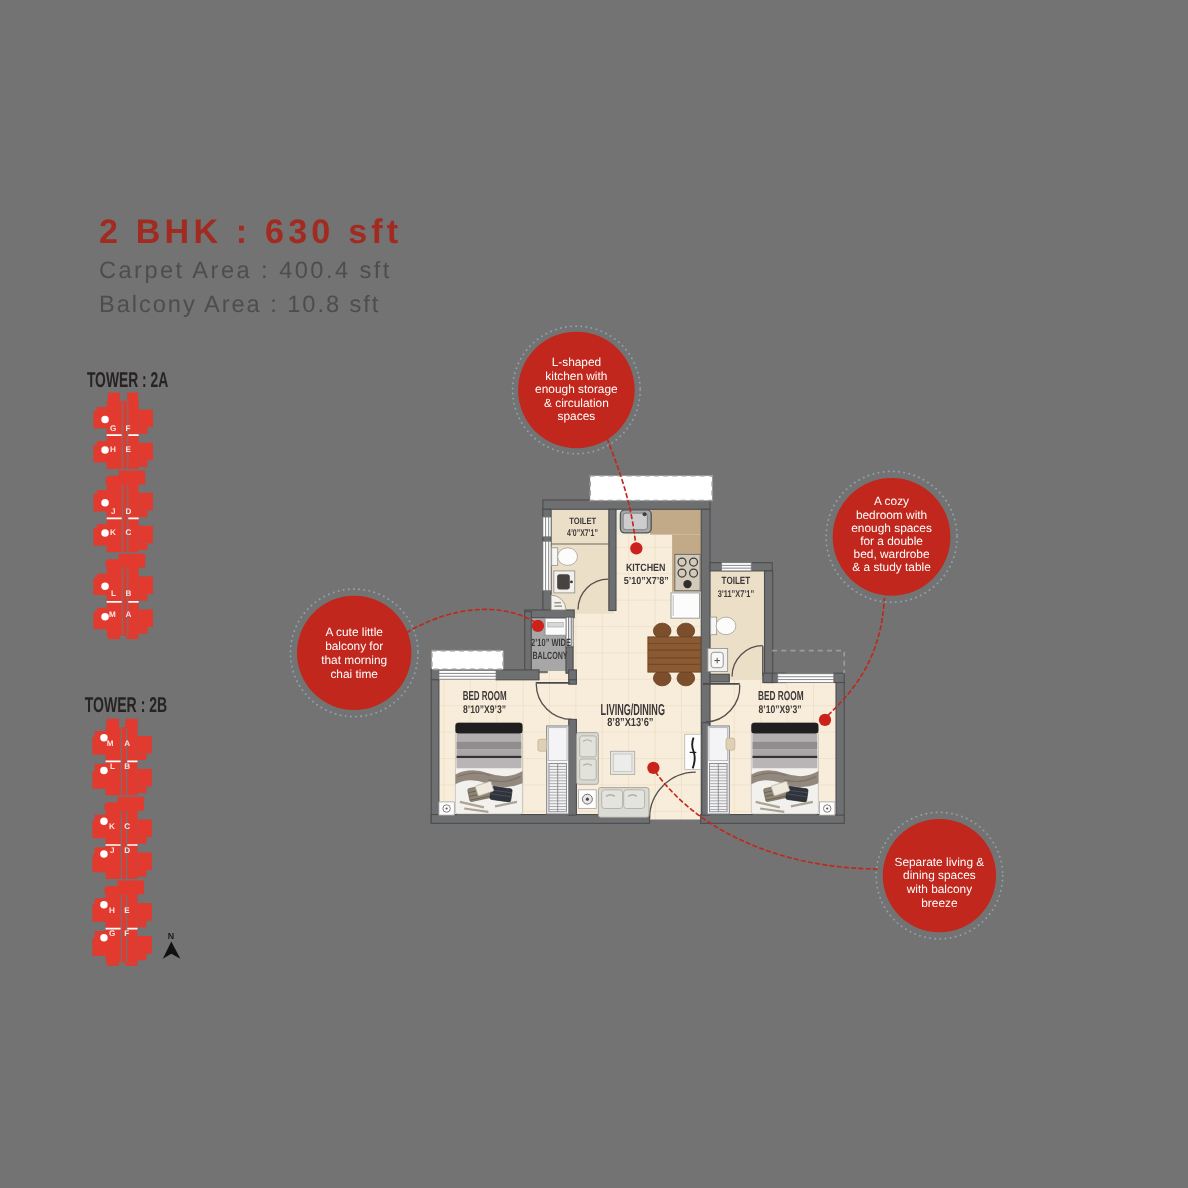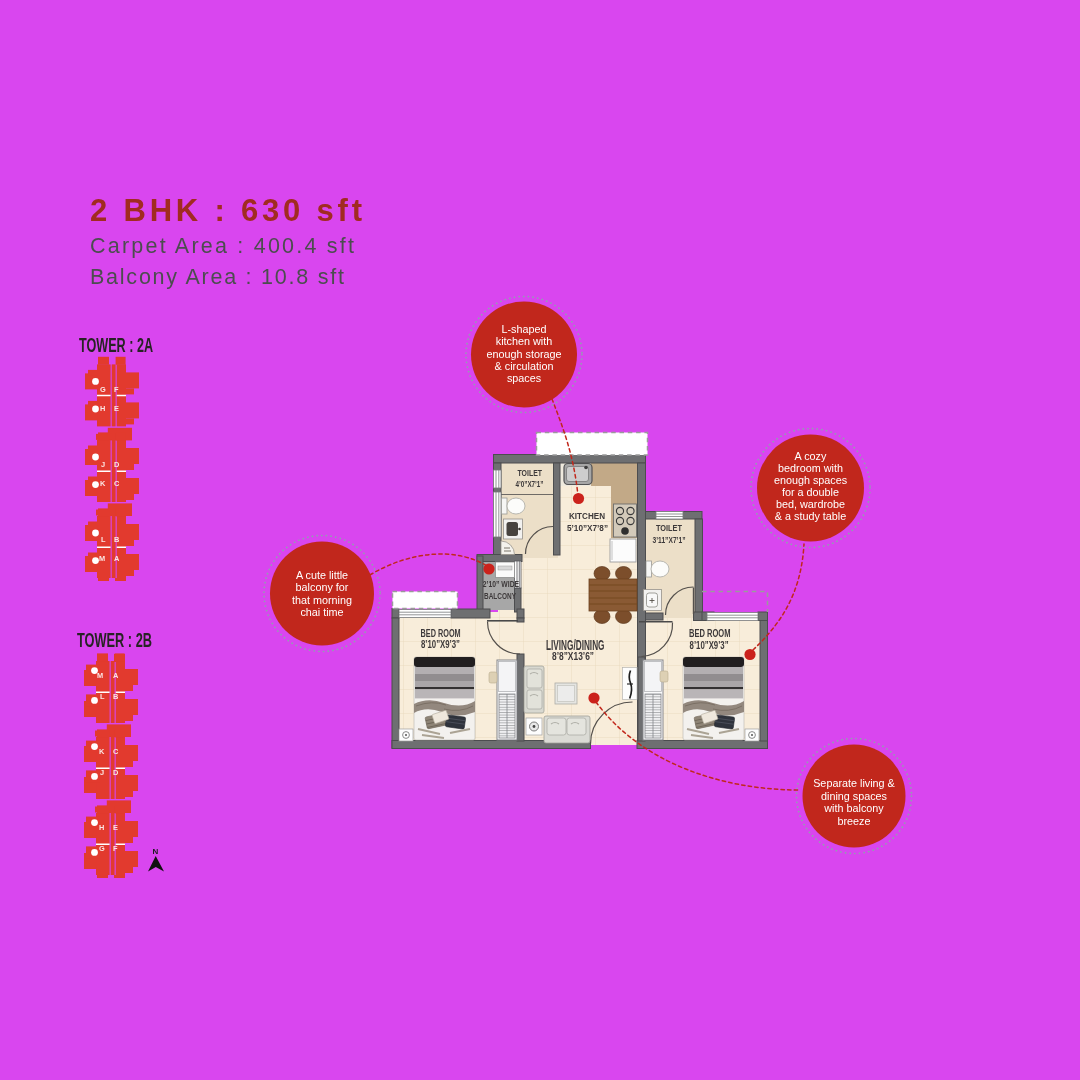--- a/index.html
+++ b/index.html
@@ -1,16 +1,16 @@
 <!DOCTYPE html>
 <html><head>
 <meta charset="utf-8">
 <style>
 html,body{margin:0;padding:0;background:#fff;}
-#page{position:relative;width:1080px;height:1080px;background:#d946ef;overflow:hidden;
+#page{position:relative;width:1080px;height:1080px;background:#737373;overflow:hidden;
 font-family:"Liberation Sans", sans-serif;}
 svg{position:absolute;left:0;top:0;}
 </style>
 </head>
 <body>
 <div id="page">
 <svg width="1080" height="1080" viewBox="0 0 1080 1080">
 <defs>
 <pattern id="tiles" width="24" height="24" patternUnits="userSpaceOnUse" x="500" y="474">
   <rect width="24" height="24" fill="#f8edda"></rect>

